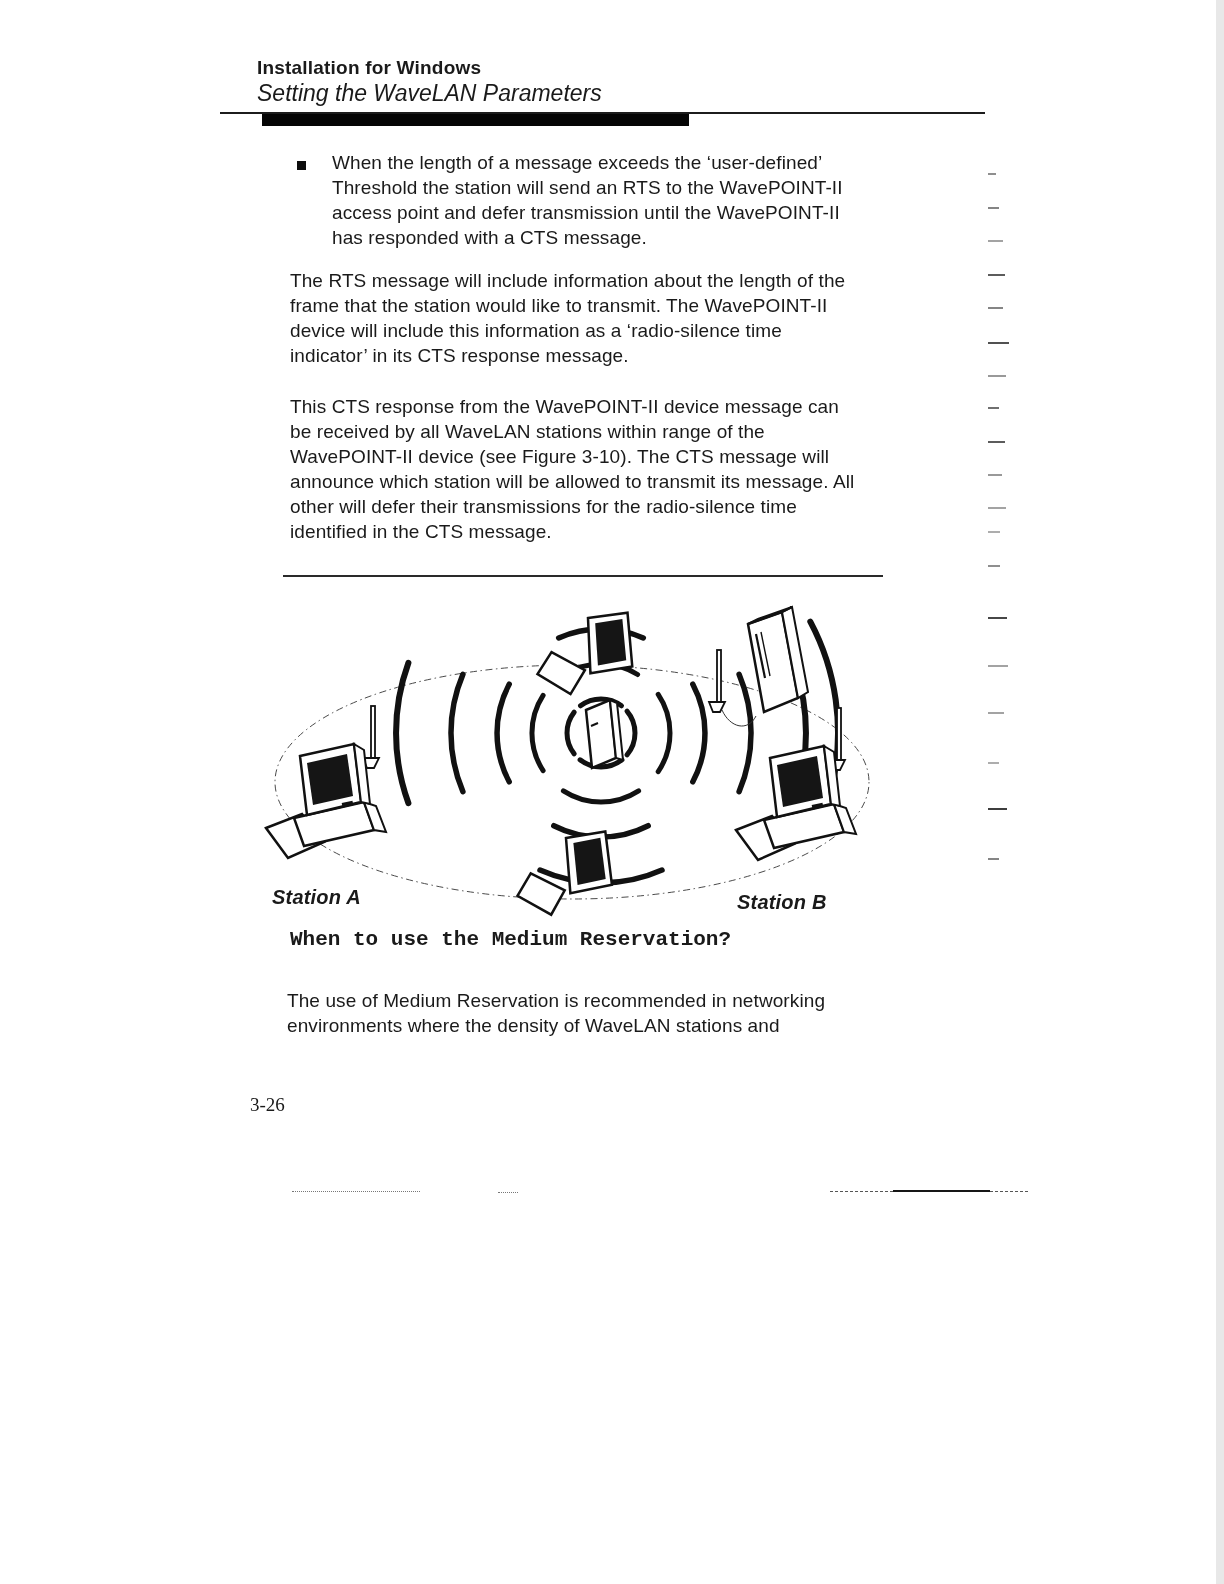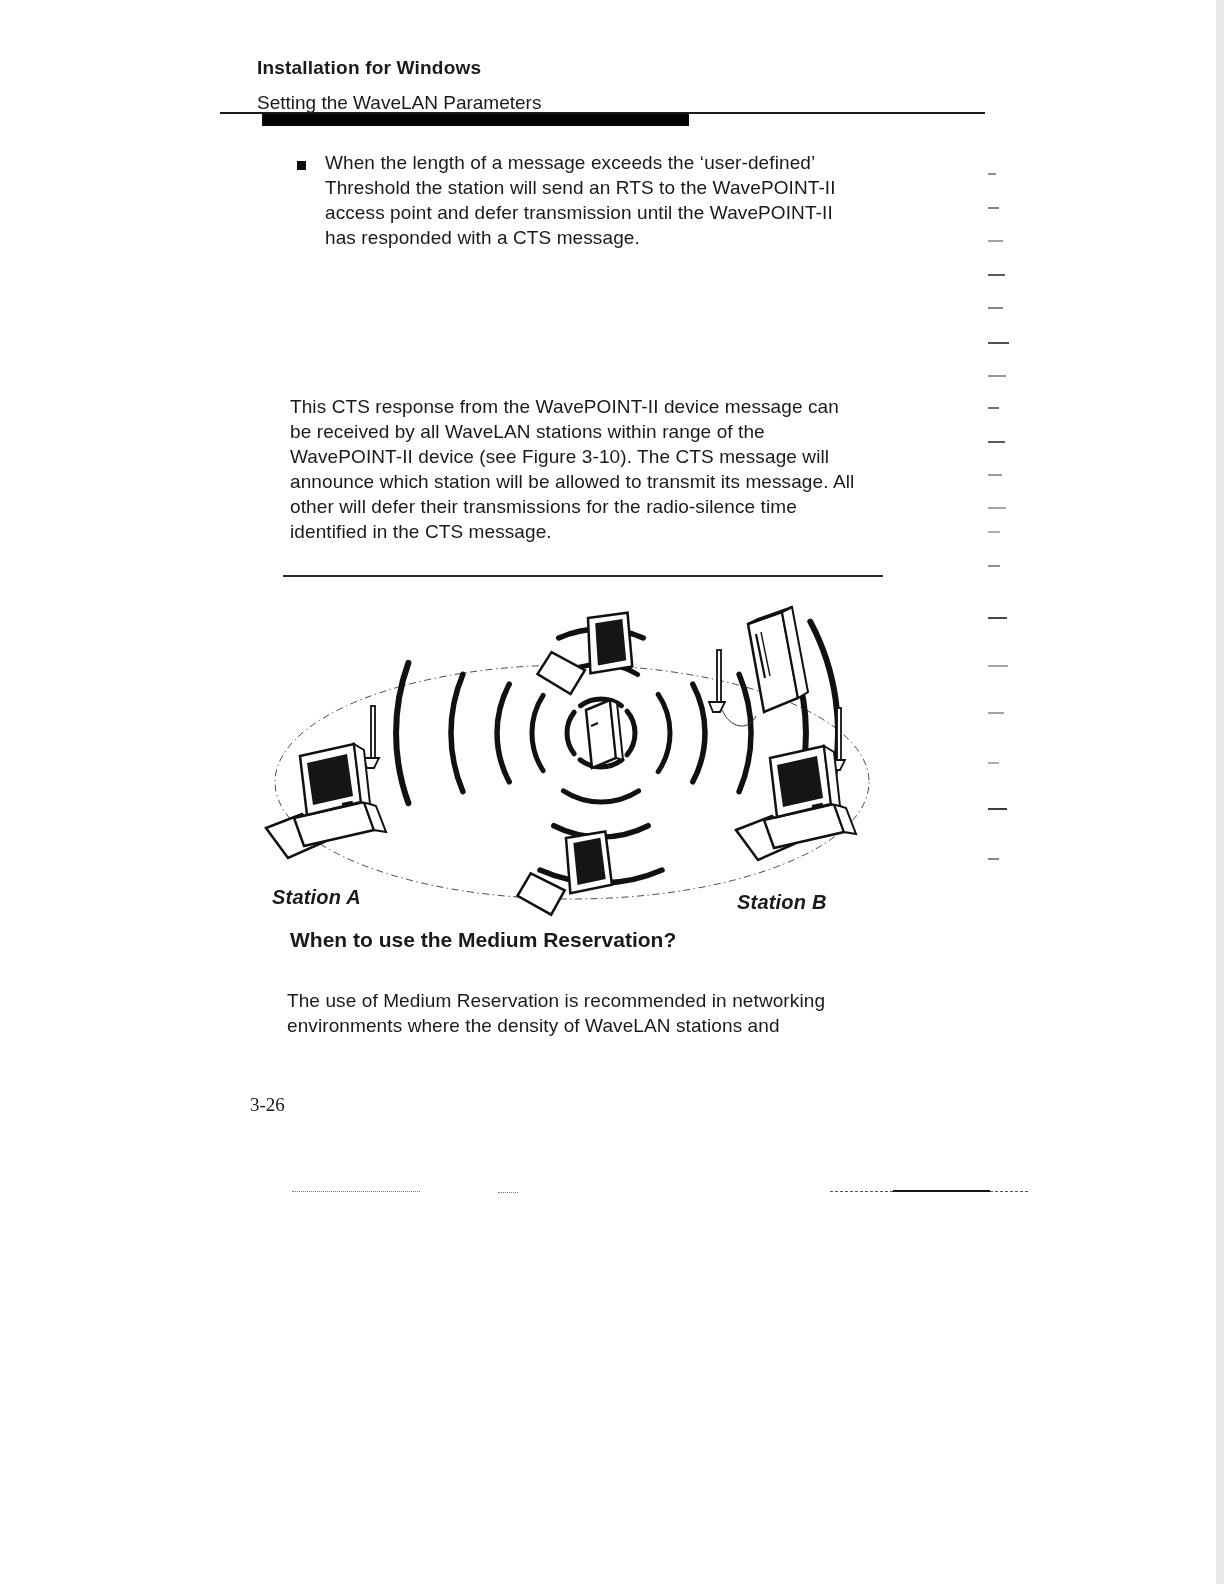--- a/index.html
+++ b/index.html
@@ -7,38 +7,38 @@
     position:relative;
     width:1216px;height:1584px;
     background:#ffffff;
     font-family:"Liberation Sans",sans-serif;
     color:#1a1a1a;
     overflow:hidden;
   }
   .abs{position:absolute;}
   
   .hdr-title{left:257px;top:57px;font-size:19px;font-weight:bold;letter-spacing:.2px;}
-  .hdr-sub{left:257px;top:92px;font-size:19px;}
+  .hdr-sub{left:257px;top:80px;font-size:23px;font-style:italic;}
   .hdr-rule{left:220px;top:112px;width:765px;height:2px;background:#1c1c1c;}
   .hdr-bar{left:262px;top:114px;width:427px;height:12px;background:#050505;}
   
   .body-par{font-size:19px;line-height:25px;white-space:pre-line;letter-spacing:.1px;}
   .bullet-sq{left:297px;top:161px;width:9px;height:9px;background:#0d0d0d;}
-  .p-bullet{left:325px;top:150px;width:560px;}
+  .p-bullet{left:332px;top:150px;width:560px;}
   .p-rts{left:290px;top:268px;width:600px;}
   .p-cts{left:290px;top:394px;width:610px;}
   
   .fig-rule{left:283px;top:575px;width:600px;height:2px;background:#2a2a2a;}
   .fig-cap{left:290px;top:580px;font-family:"Liberation Serif",serif;font-size:20px;font-weight:bold;display:flex;}
   .fig-cap .cap-label{width:128px;}
   .station{font-size:20px;font-weight:bold;letter-spacing:.2px;font-style:italic;}
   .station-a{left:272px;top:886px;}
   .station-b{left:737px;top:891px;}
   
-  .sec-head{left:290px;top:928px;font-family:Liberation Sans, sans-serif;font-size:21px;font-weight:bold;text-align:center;}
+  .sec-head{left:290px;top:928px;font-family:Liberation Mono, monospace;font-size:21px;font-weight:bold;text-align:center;}
   .p-usage{left:287px;top:976px;width:600px;margin-top:12px;}
   
   .foot{font-family:"Liberation Serif",serif;font-size:19px;}
   .foot-num{left:250px;top:1094px;}
   .foot-title{left:365px;top:1094px;}
   
   .mark{position:absolute;height:2px;background:#333;}
   .bmark{position:absolute;height:0;}
   .bmark.dotted{border-top:1px dotted #777;}
   .bmark.dashdot{border-top:1px dashed #555;}
@@ -54,20 +54,24 @@
   <div class="abs hdr-sub">Setting the WaveLAN Parameters</div>
   <div class="abs hdr-rule"></div>
   <div class="abs hdr-bar"></div>
 
   <div class="abs bullet-sq"></div>
   <div class="abs body-par p-bullet">When the length of a message exceeds the ‘user-defined’
 Threshold the station will send an RTS to the WavePOINT-II
 access point and defer transmission until the WavePOINT-II
 has responded with a CTS message.</div>
 
+  <div class="abs body-par p-rts">The RTS message will include information about the length of the
+frame that the station would like to transmit. The WavePOINT-II
+device will include this information as a ‘radio-silence time
+indicator’ in its CTS response message.</div>
   <div class="abs body-par p-cts">This CTS response from the WavePOINT-II device message can
 be received by all WaveLAN stations within range of the
 WavePOINT-II device (see Figure 3-10). The CTS message will
 announce which station will be allowed to transmit its message. All
 other will defer their transmissions for the radio-silence time
 identified in the CTS message.</div>
 
   <div class="abs fig-rule"></div>
 
   <svg style="left:240px;top:592px" width="680" height="336" viewBox="240 592 680 336">

